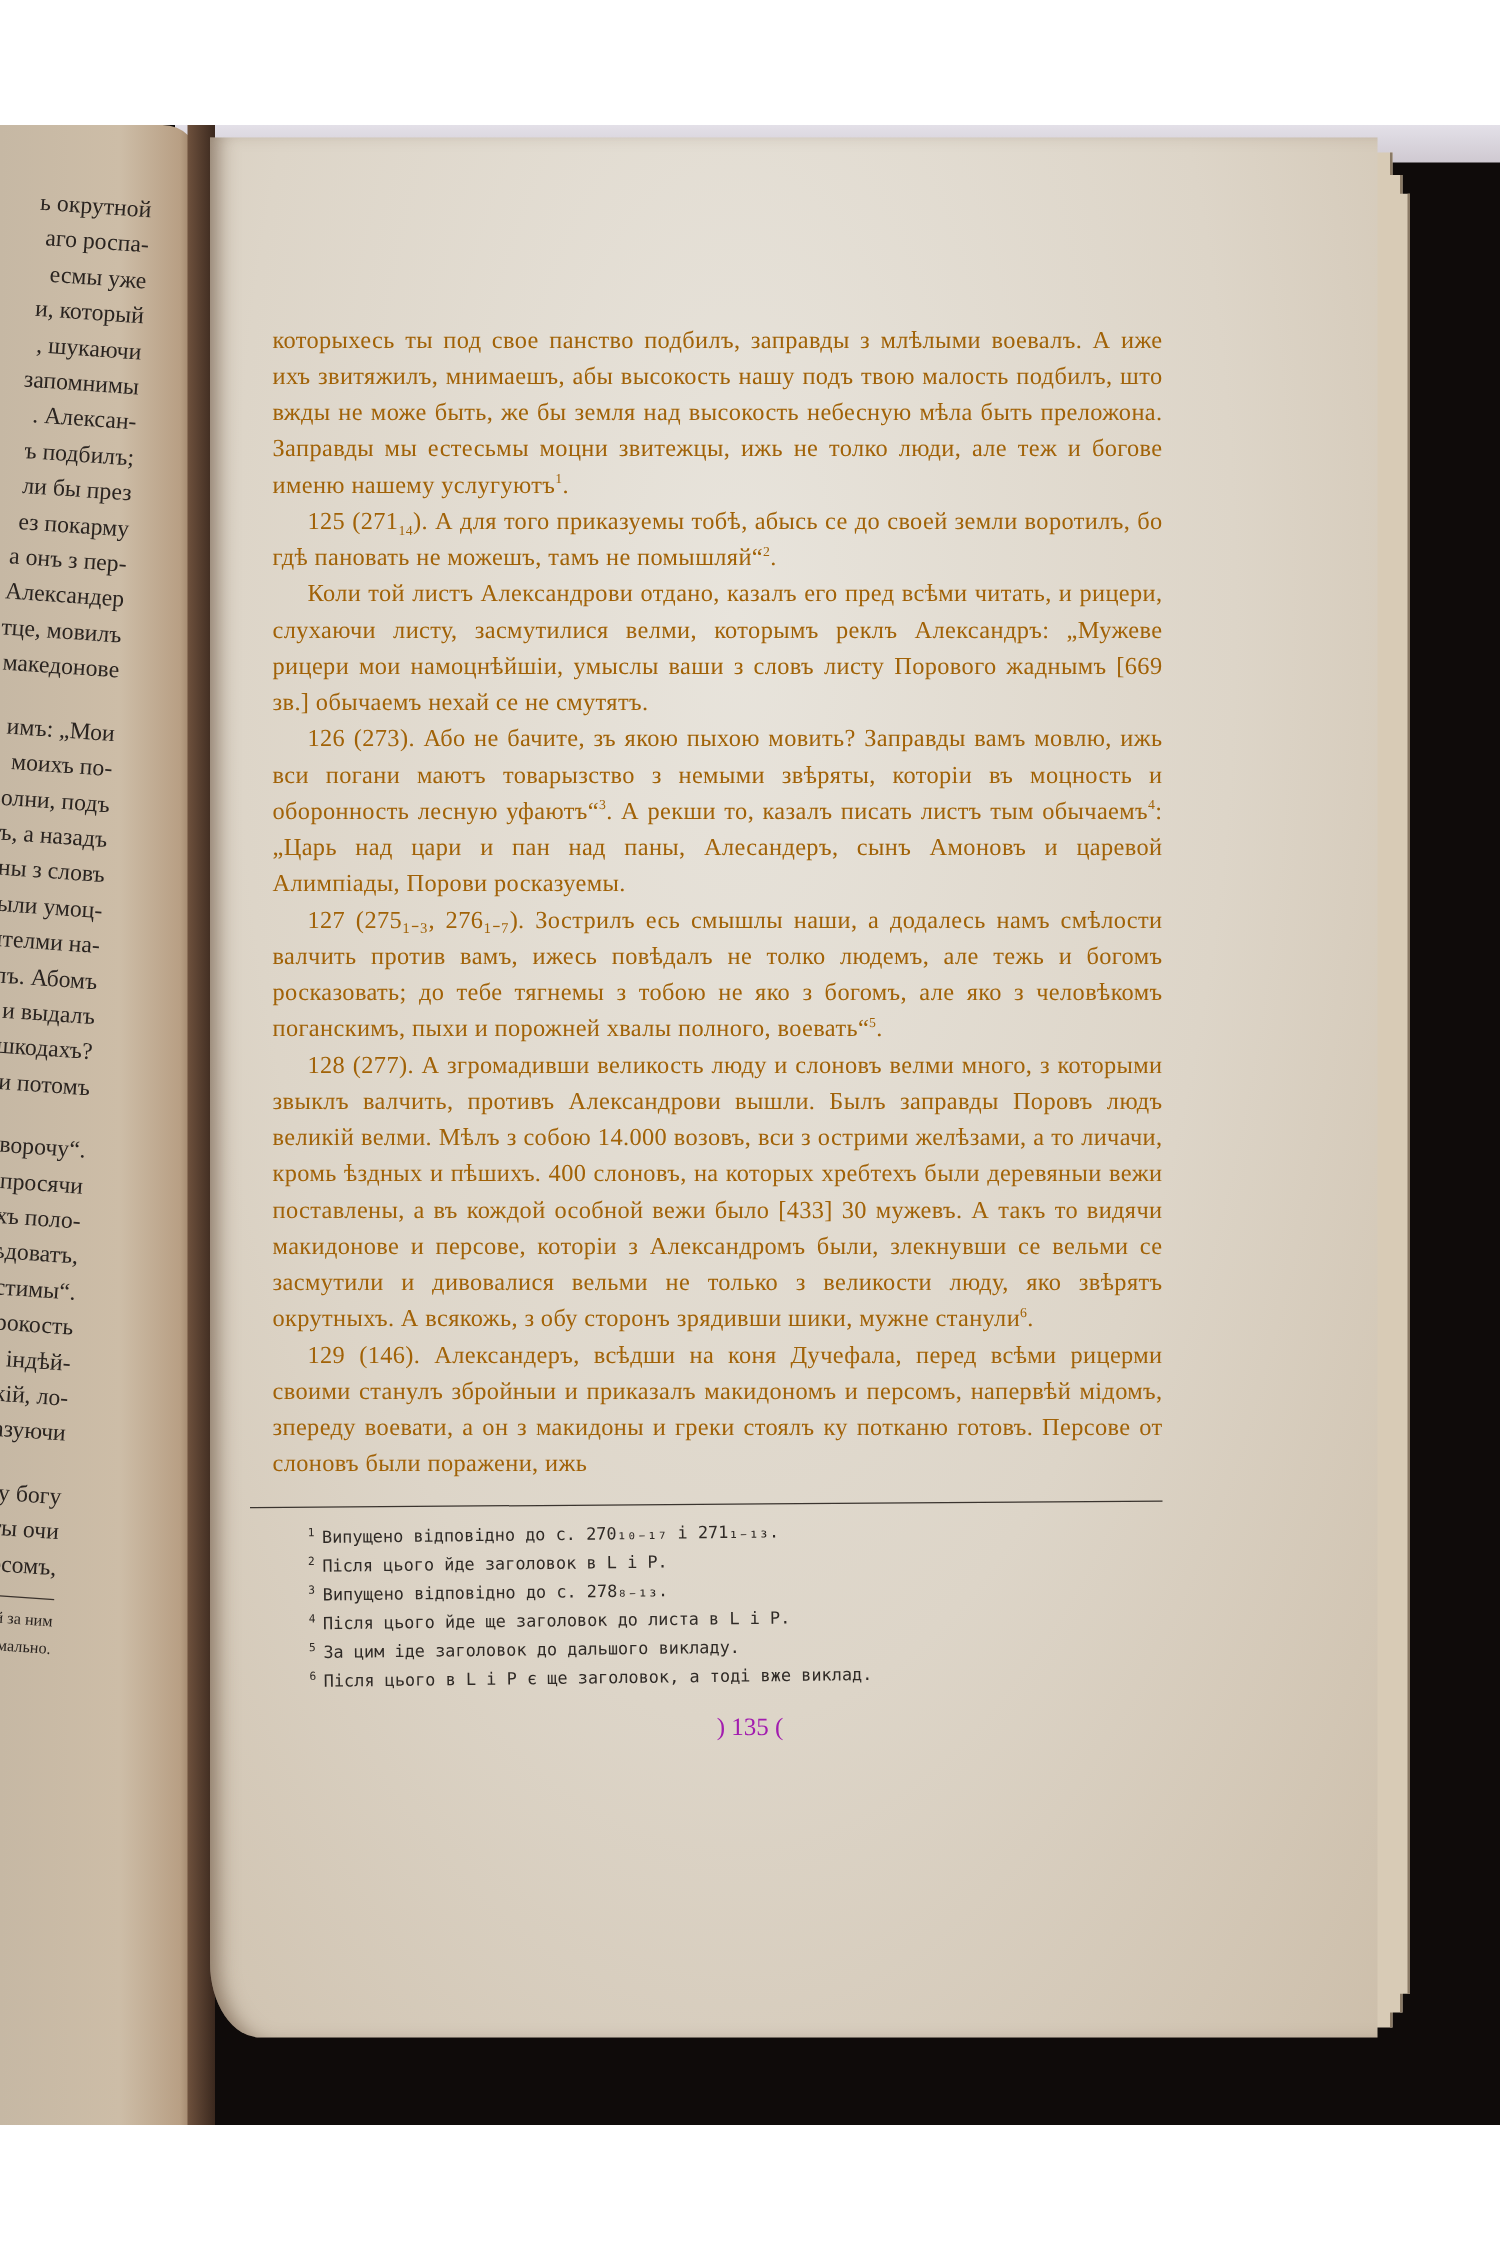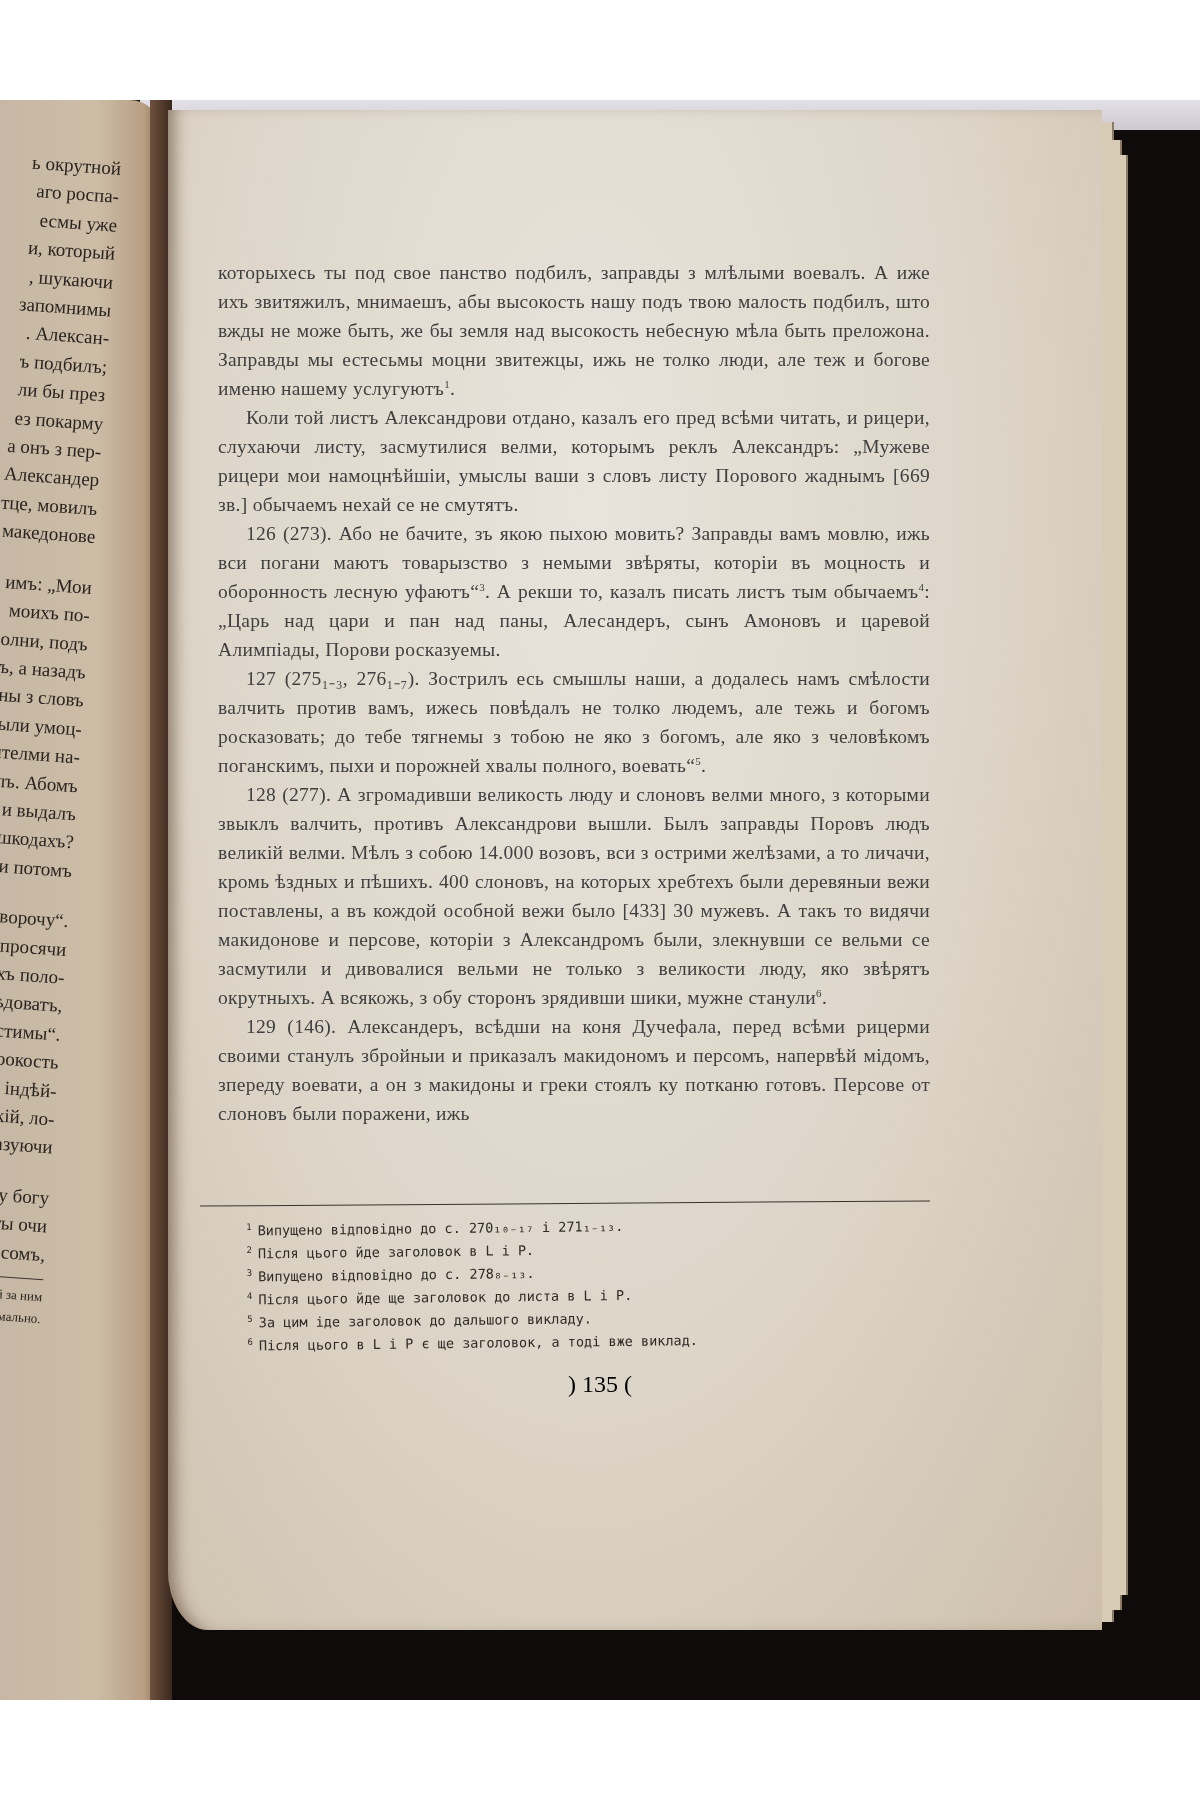--- a/index.html
+++ b/index.html
@@ -43,21 +43,21 @@
     position: absolute; background: #d8cbb6; border-right: 2px solid #8a7a66;
   }
   .right-page {
     position: absolute; left: 168px; top: 10px; width: 934px; height: 1520px;
     background: radial-gradient(ellipse at 45% 25%, #e8e4dc 0%, #ddd5c8 55%, #cdbfab 100%);
     border-bottom-left-radius: 40px 60px;
     box-shadow: inset 14px 0 16px -8px rgba(80,55,35,0.55);
   }
   .content {
     position: absolute; left: 218px; top: 258px; width: 712px;
-    color: #404040;
+    color: #a16207;
     font-family: "Liberation Serif", serif;
   }
   .para {
     font-size: 19.5px; line-height: 29px; text-align: justify;
     margin: 0; text-indent: 28px; letter-spacing: 0.3px;
   }
   .para.noindent { text-indent: 0; }
   sup { font-size: 11px; line-height: 0; vertical-align: super; }
   sub { font-size: 11px; line-height: 0; }
   .rule {
@@ -67,21 +67,21 @@
   .footnotes {
     position: absolute; left: 246px; top: 1218px; width: 560px;
     font-family: "DejaVu Sans Mono", "Liberation Mono", monospace;
     font-size: 13.5px; line-height: 19.5px; color: #2f2a26;
     transform: rotate(-0.7deg); transform-origin: left top;
   }
   .footnote { white-space: nowrap; }
   .fn-mark { font-size: 9px; vertical-align: super; margin-right: 6px; }
   .page-number {
     position: absolute; left: 540px; top: 1371px; width: 120px; text-align: center;
-    font-family: "Liberation Serif", serif; font-size: 24px; color: #000000;
+    font-family: "Liberation Serif", serif; font-size: 20px; color: #a21caf;
   }
 </style>
 </head>
 <body>
 
 <div class="photo">
   <div class="cloth"></div>
 
   <div class="left-page">
     <div class="left-text" id="left-text">
@@ -134,20 +134,21 @@
 
   <div class="edge" style="left:1100px;top:22px;width:12px;height:1500px;"></div>
   <div class="edge" style="left:1110px;top:40px;width:10px;height:1470px;"></div>
   <div class="edge" style="left:1118px;top:55px;width:8px;height:1440px;"></div>
 
   <div class="right-page"></div>
 </div>
 
 <div class="content" id="main-text">
     <p class="para noindent"><span>которыхесь ты под свое панство подбилъ, заправды з млѣлыми воевалъ. А иже ихъ звитяжилъ, мнимаешъ, абы высокость нашу подъ твою малость подбилъ, што вжды не може быть, же бы земля над высокость небесную мѣла быть преложона. Заправды мы естесьмы моцни звитежцы, ижь не толко люди, але теж и богове именю нашему услугуютъ</span><sup>1</sup>.</p>
+    <p class="para"><span>125 (<span>271</span><sub>14</sub>). </span><span>А для того приказуемы тобѣ, абысь се до своей земли воротилъ, бо гдѣ пановать не можешъ, тамъ не помышляй“</span><sup>2</sup>.</p>
     <p class="para"><span>Коли той листъ Александрови отдано, казалъ его пред всѣми читать, и рицери, слухаючи листу, засмутилися велми, которымъ реклъ Александръ: „Мужеве рицери мои намоцнѣйшіи, умыслы ваши з словъ листу Порового жаднымъ [669 зв.] обычаемъ нехай се не смутятъ.</span></p>
     <p class="para"><span>126 (<span>273</span>). </span><span>Або не бачите, зъ якою пыхою мовить? Заправды вамъ мовлю, ижь вси погани маютъ товарызство з немыми звѣряты, которіи въ моцность и оборонность лесную уфаютъ“</span><sup>3</sup><span>. А рекши то, казалъ писать листъ тым обычаемъ</span><sup>4</sup><span>: „Царь над цари и пан над паны, Алесандеръ, сынъ Амоновъ и царевой Алимпіады, Порови росказуемы.</span></p>
     <p class="para"><span>127 (<span>275₁₋₃, 276₁₋₇</span>). </span><span>Зострилъ есь смышлы наши, а додалесь намъ смѣлости валчить против вамъ, ижесь повѣдалъ не толко людемъ, але тежь и богомъ росказовать; до тебе тягнемы з тобою не яко з богомъ, але яко з человѣкомъ поганскимъ, пыхи и порожней хвалы полного, воевать“</span><sup>5</sup>.</p>
     <p class="para"><span>128 (<span>277</span>). </span><span>А згромадивши великость люду и слоновъ велми много, з которыми звыклъ валчить, противъ Александрови вышли. Былъ заправды Поровъ людъ великій велми. Мѣлъ з собою 14.000 возовъ, вси з острими желѣзами, а то личачи, кромь ѣздных и пѣшихъ. 400 слоновъ, на которых хребтехъ были деревяныи вежи поставлены, а въ кождой особной вежи было [433] 30 мужевъ. А такъ то видячи макидонове и персове, которіи з Александромъ были, злекнувши се вельми се засмутили и дивовалися вельми не только з великости люду, яко звѣрятъ окрутныхъ. А всякожь, з обу сторонъ зрядивши шики, мужне станули</span><sup>6</sup>.</p>
     <p class="para"><span>129 (<span>146</span>). </span><span>Александеръ, всѣдши на коня Дучефала, перед всѣми рицерми своими станулъ збройныи и приказалъ макидономъ и персомъ, напервѣй мідомъ, зпереду воевати, а он з макидоны и греки стоялъ ку потканю готовъ. Персове от слоновъ были поражени, ижь</span></p>
   </div>
 
 <div class="rule"></div>
 <div class="footnotes" id="footnotes">
     <div class="footnote"><span class="fn-mark">1</span><span>Випущено відповідно до с. 270₁₀₋₁₇ і 271₁₋₁₃.</span></div>

